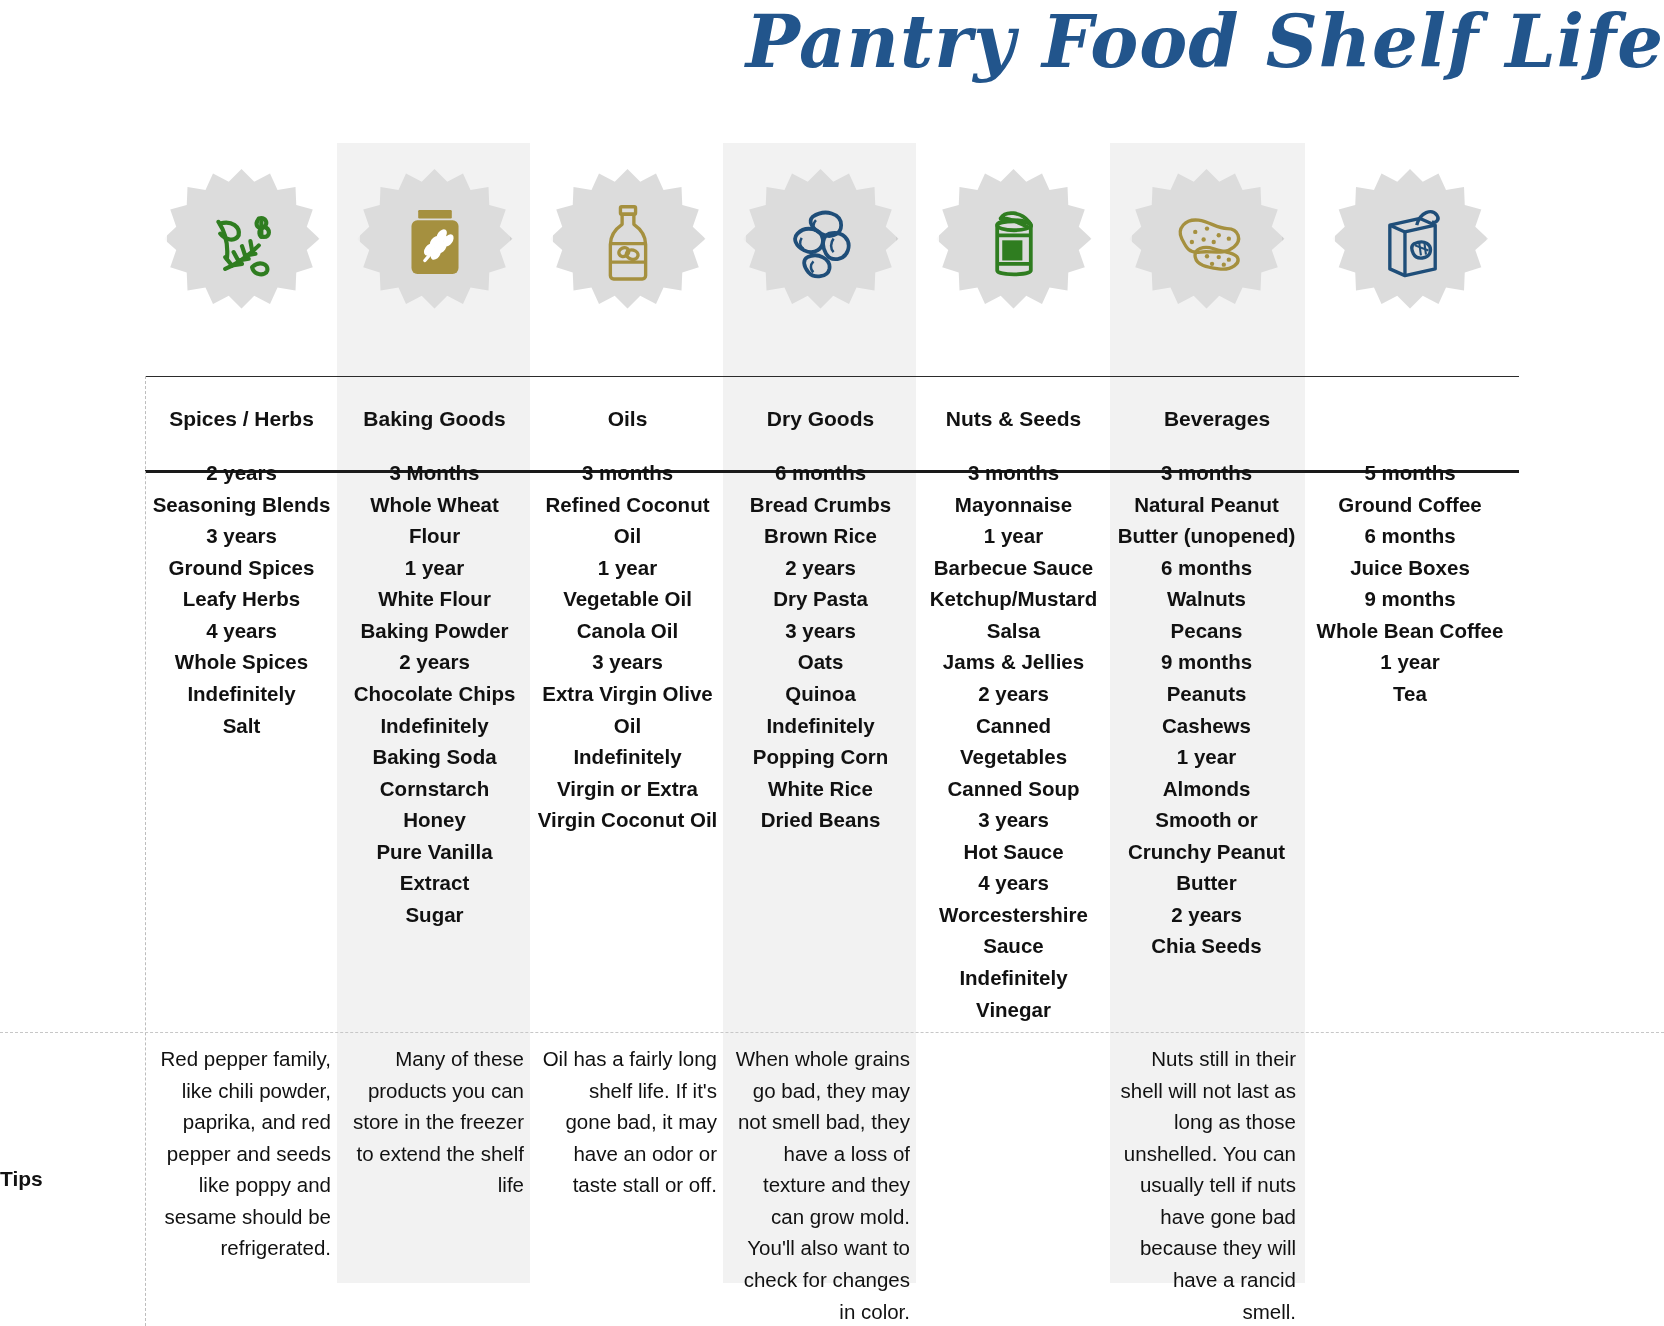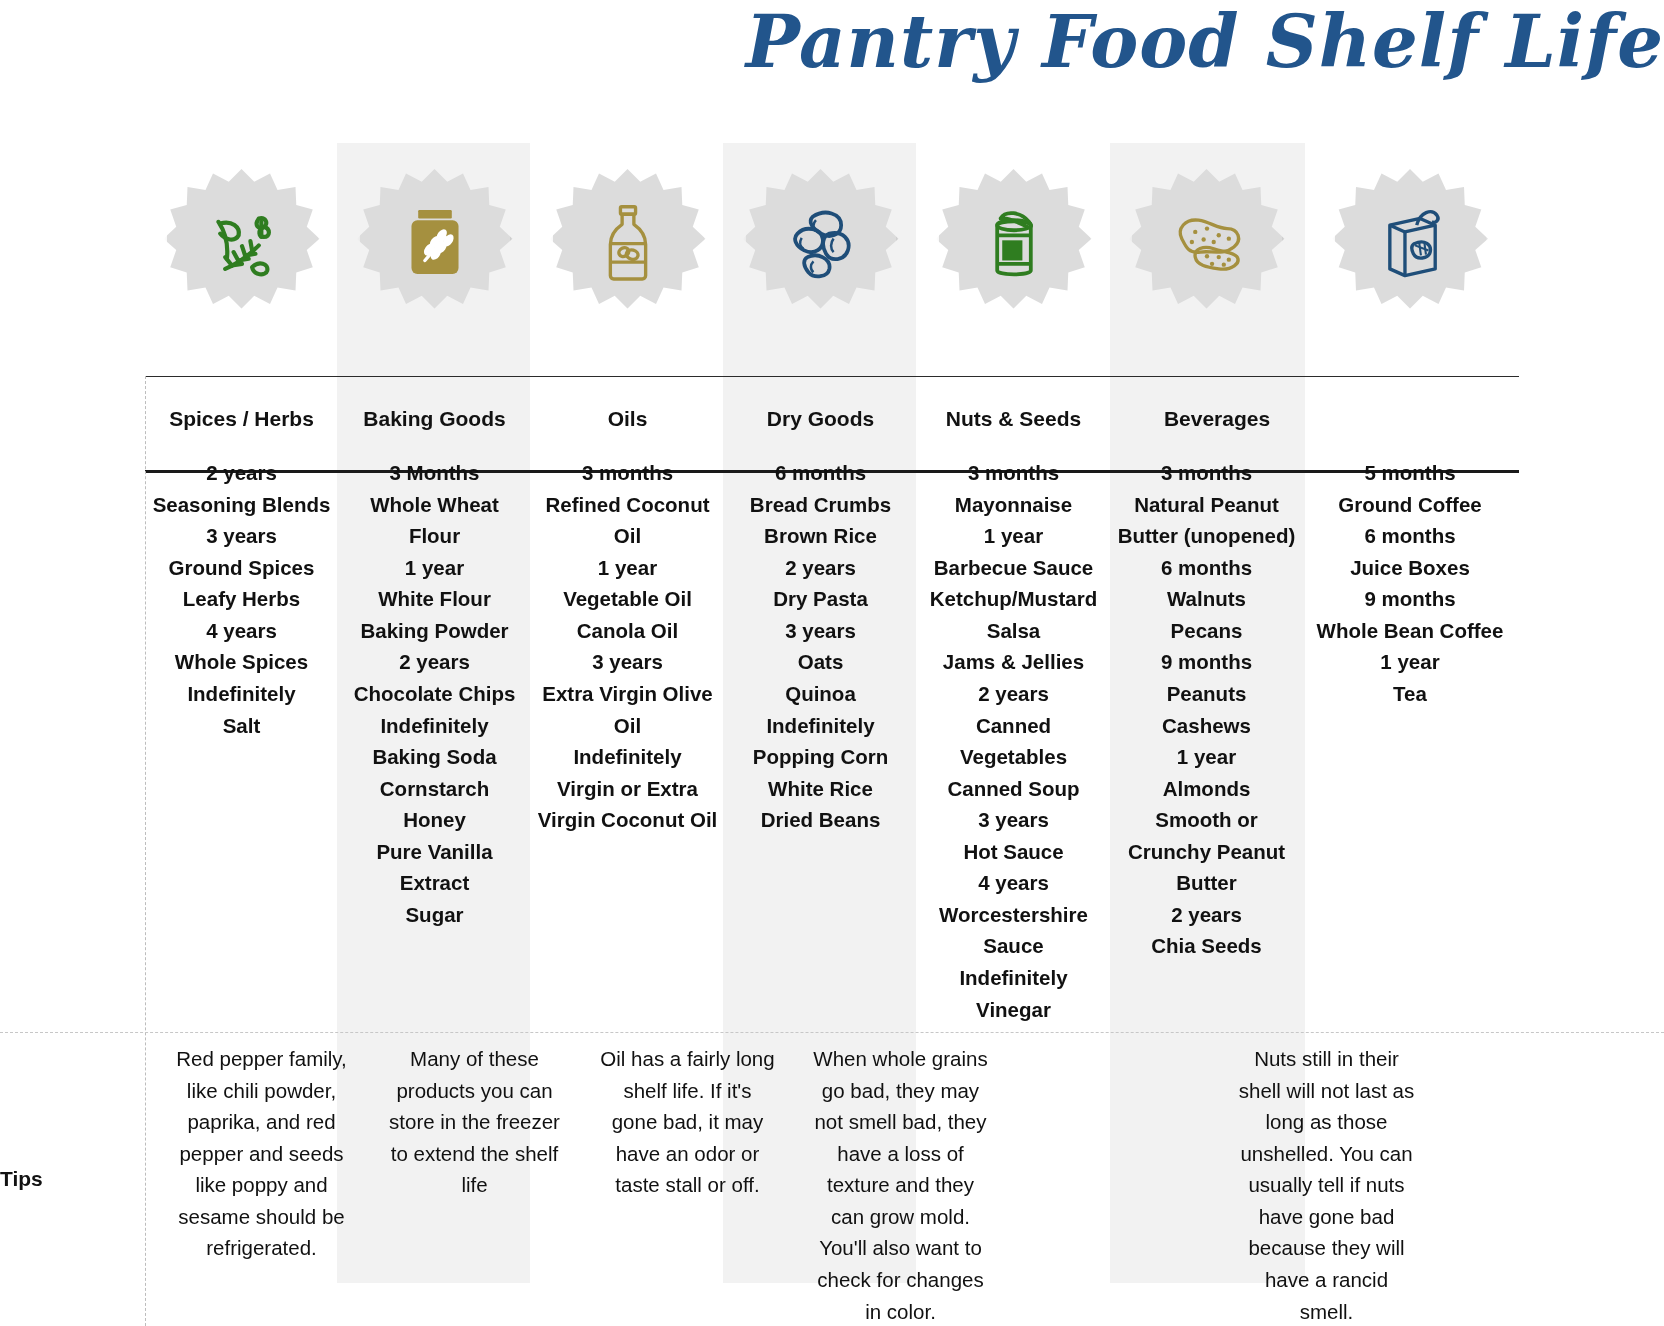--- a/index.html
+++ b/index.html
@@ -203,26 +203,25 @@
     position: absolute;
     left: 145px;
     top: 933px;
     width: 1374px;
     display: flex;
     align-items: flex-start;
   }
   .tip-cell {
     flex: 0 0 193px;
     width: 193px;
-    text-align: center;
+    text-align: right;
     font-size: 20.5px;
     line-height: 1.54;
     padding: 6px 7px 0 7px;
     box-sizing: border-box;
-    margin-left: 20px;
   }
   .tip-cell.last { flex: 0 0 214px; width: 214px; }
 </style>
 </head>
 <body>
 
 <div class="title-wrap">
   <div class="title">Pantry Food Shelf Life</div>
 </div>
 

